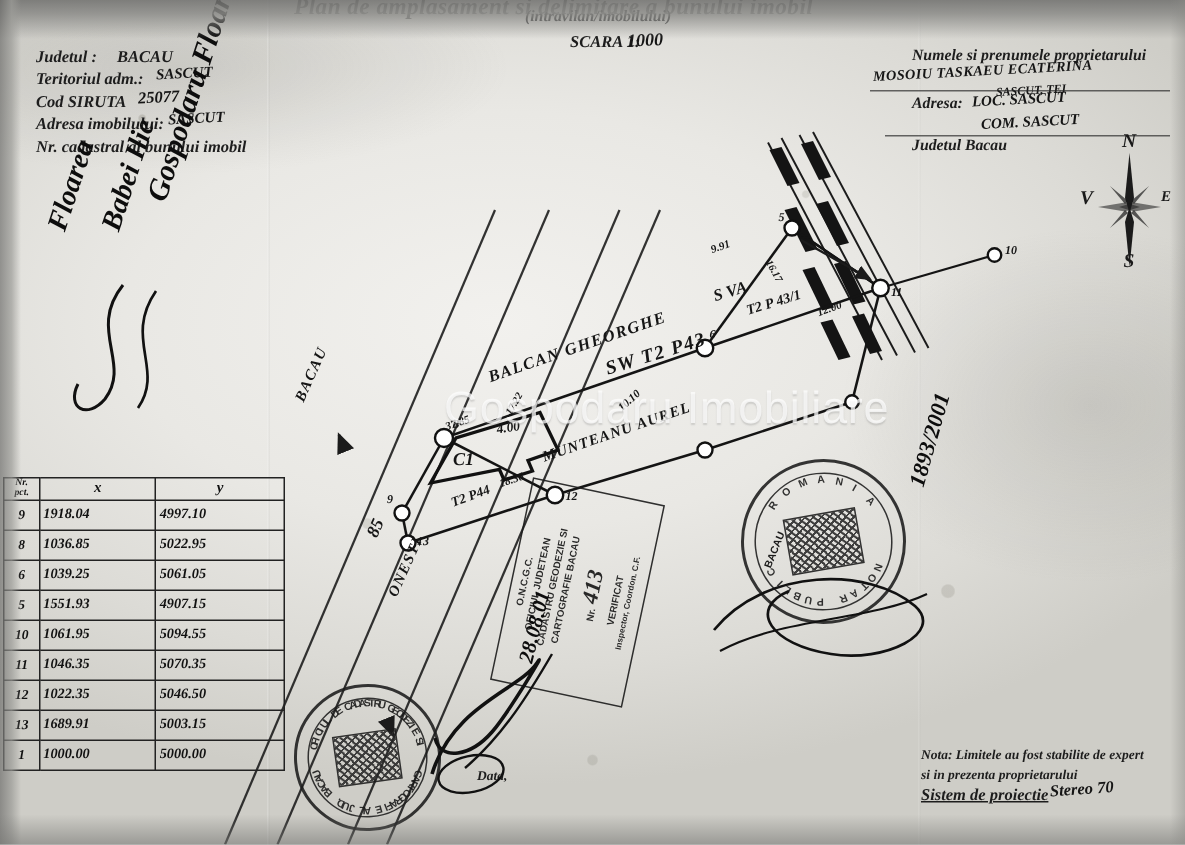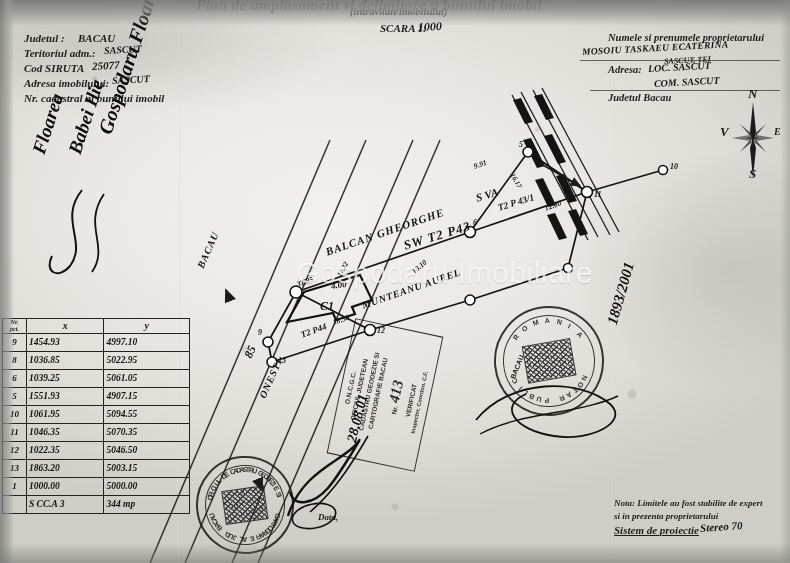--- a/index.html
+++ b/index.html
@@ -304,21 +304,21 @@
     <polygon points="44,62 32,52 34,50" fill="#1b1b1b" opacity=".7"></polygon>
   </svg>
 </div>
 
 <div>
   <div class="ptxt hand" style="left:326px; top:246px; font-size:11px; transform:rotate(-19deg); letter-spacing:1px;">BALCAN GHEORGHE</div>
   <div class="ptxt hand" style="left:404px; top:238px; font-size:13px; transform:rotate(-17deg); letter-spacing:1px;">SW T2 P43</div>
   <div class="ptxt hand" style="left:362px; top:300px; font-size:10px; transform:rotate(-19deg); letter-spacing:.8px;">MUNTEANU AUREL</div>
   <div class="ptxt hand" style="left:476px; top:192px; font-size:11px; transform:rotate(-17deg);">S VA</div>
   <div class="ptxt hand" style="left:498px; top:203px; font-size:9.5px; transform:rotate(-17deg);">T2 P 43/1</div>
-  <div class="ptxt hand" style="left:320px; top:299px; font-size:12px;">C1</div>
+  <div class="ptxt hand" style="left:302px; top:299px; font-size:12px;">C1</div>
   <div class="ptxt hand" style="left:301px; top:330px; font-size:9px; transform:rotate(-20deg);">T2 P44</div>
 
   <div class="ptxt hand" style="left:200px; top:262px; font-size:10px; transform:rotate(-66deg); letter-spacing:1px;">BACAU</div>
   <div class="ptxt hand" style="left:262px; top:392px; font-size:10px; transform:rotate(-66deg); letter-spacing:1px;">ONESTI</div>
   <div class="ptxt hand" style="left:248px; top:350px; font-size:12px; transform:rotate(-66deg);">85</div>
 
   <div class="ptxt hand" style="left:297px; top:280px; font-size:7.5px; transform:rotate(-19deg);">37.85</div>
   <div class="ptxt hand" style="left:333px; top:318px; font-size:7.5px; transform:rotate(-19deg);">18.36</div>
   <div class="ptxt hand" style="left:331px; top:281px; font-size:9px; transform:rotate(-8deg);">4.00</div>
   <div class="ptxt hand" style="left:339px; top:272px; font-size:7px; transform:rotate(-60deg);">17.22</div>
@@ -344,21 +344,21 @@
     <thead>
       <tr>
         <th class="c-nr" style="font-size:6.5px; line-height:1.05;">Nr. pct.</th>
         <th class="c-x">x</th>
         <th class="c-y">y</th>
       </tr>
     </thead>
     <tbody id="coord-body">
         <tr>
           <td class="c-nr">9</td>
-          <td class="c-x">1454.93</td>
+          <td class="c-x">1918.04</td>
           <td class="c-y">4997.10</td>
         </tr>
         <tr>
           <td class="c-nr">8</td>
           <td class="c-x">1036.85</td>
           <td class="c-y">5022.95</td>
         </tr>
         <tr>
           <td class="c-nr">6</td>
           <td class="c-x">1039.25</td>
@@ -379,32 +379,27 @@
           <td class="c-x">1046.35</td>
           <td class="c-y">5070.35</td>
         </tr>
         <tr>
           <td class="c-nr">12</td>
           <td class="c-x">1022.35</td>
           <td class="c-y">5046.50</td>
         </tr>
         <tr>
           <td class="c-nr">13</td>
-          <td class="c-x">1863.20</td>
+          <td class="c-x">1689.91</td>
           <td class="c-y">5003.15</td>
         </tr>
         <tr>
           <td class="c-nr">1</td>
           <td class="c-x">1000.00</td>
           <td class="c-y">5000.00</td>
-        </tr>
-        <tr>
-          <td class="c-nr"></td>
-          <td class="c-x">S CC.A 3</td>
-          <td class="c-y">344 mp</td>
         </tr>
       </tbody>
   </table>
 </div>
 
 <div class="stamp-round" id="stamp-notary" style="left:494px; top:306px; width:110px; height:110px; transform:rotate(-6deg);">
   <div class="inner-ring"></div>
   <div class="stamp-core"></div>
   <div class="stamp-arc" id="arc-notary-top">
       <span style="transform: rotate(-52deg) translate(0px, -44px) rotate(0deg);">R</span>

